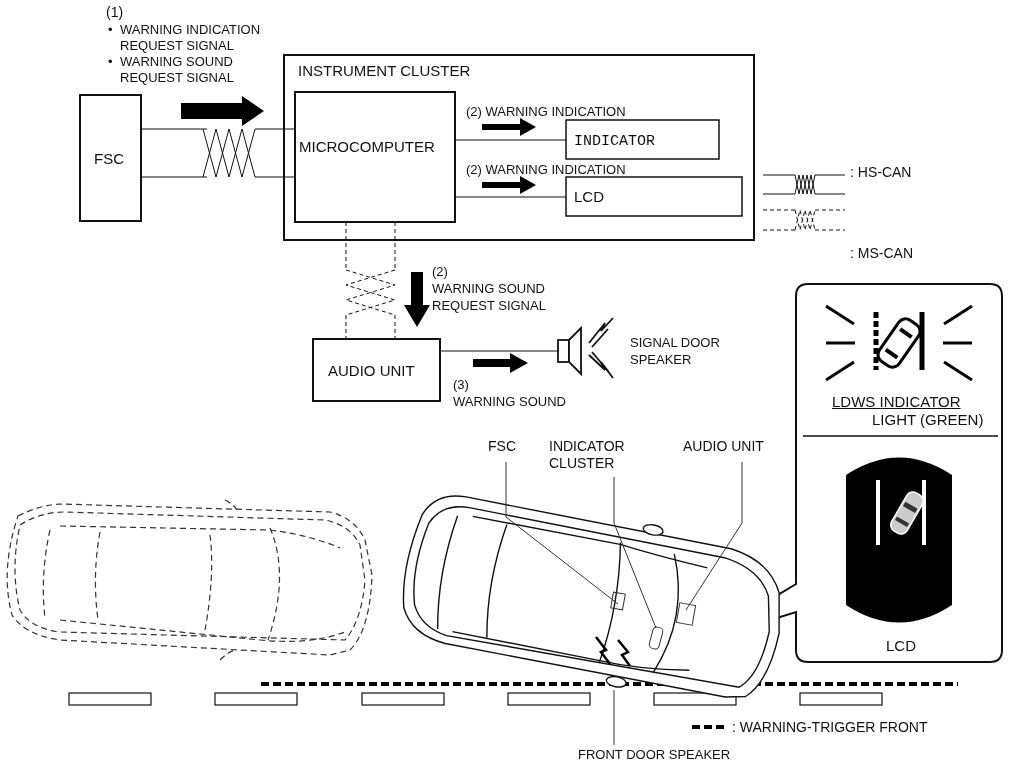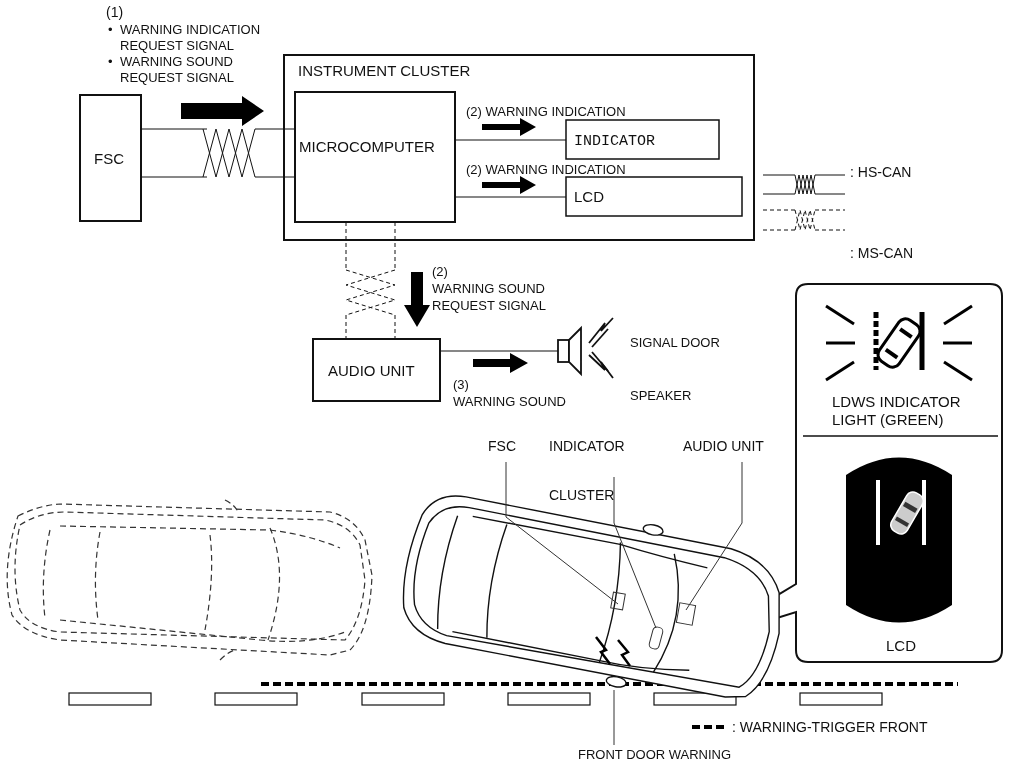--- a/index.html
+++ b/index.html
@@ -190,25 +190,25 @@
 
 <div class="lbl small" style="left:432px;top:264px;">(2)</div>
 <div class="lbl small" style="left:432px;top:281px;">WARNING SOUND</div>
 <div class="lbl small" style="left:432px;top:298px;">REQUEST SIGNAL</div>
 
 <div class="lbl big" style="left:328px;top:362px;">AUDIO UNIT</div>
 <div class="lbl small" style="left:453px;top:377px;">(3)</div>
 <div class="lbl small" style="left:453px;top:394px;">WARNING SOUND</div>
 
 <div class="lbl small" style="left:630px;top:335px;">SIGNAL DOOR</div>
-<div class="lbl small" style="left:630px;top:352px;margin-top:36px;">SPEAKER</div>
-
-<div class="lbl big" style="left:832px;top:393px;">LDWS INDICATOR</div>
-<div class="lbl big" style="left:832px;top:411px;">LIGHT (GREEN)</div>
+<div class="lbl small" style="left:630px;top:352px;">SPEAKER</div>
+
+<div class="lbl big" style="left:832px;top:393px;text-decoration:underline;">LDWS INDICATOR</div>
+<div class="lbl big" style="left:872px;top:411px;">LIGHT (GREEN)</div>
 <div class="lbl big" style="left:886px;top:637px;">LCD</div>
 
 <div class="lbl" style="left:488px;top:438px;">FSC</div>
 <div class="lbl" style="left:549px;top:438px;">INDICATOR</div>
-<div class="lbl" style="left:549px;top:455px;margin-top:32px;">CLUSTER</div>
+<div class="lbl" style="left:549px;top:455px;">CLUSTER</div>
 <div class="lbl" style="left:683px;top:438px;">AUDIO UNIT</div>
 
 <div class="lbl" style="left:732px;top:719px;">: WARNING-TRIGGER FRONT</div>
-<div class="lbl small" style="left:578px;top:747px;">FRONT DOOR WARNING</div>
+<div class="lbl small" style="left:578px;top:747px;">FRONT DOOR SPEAKER</div>
 
 </body></html>

